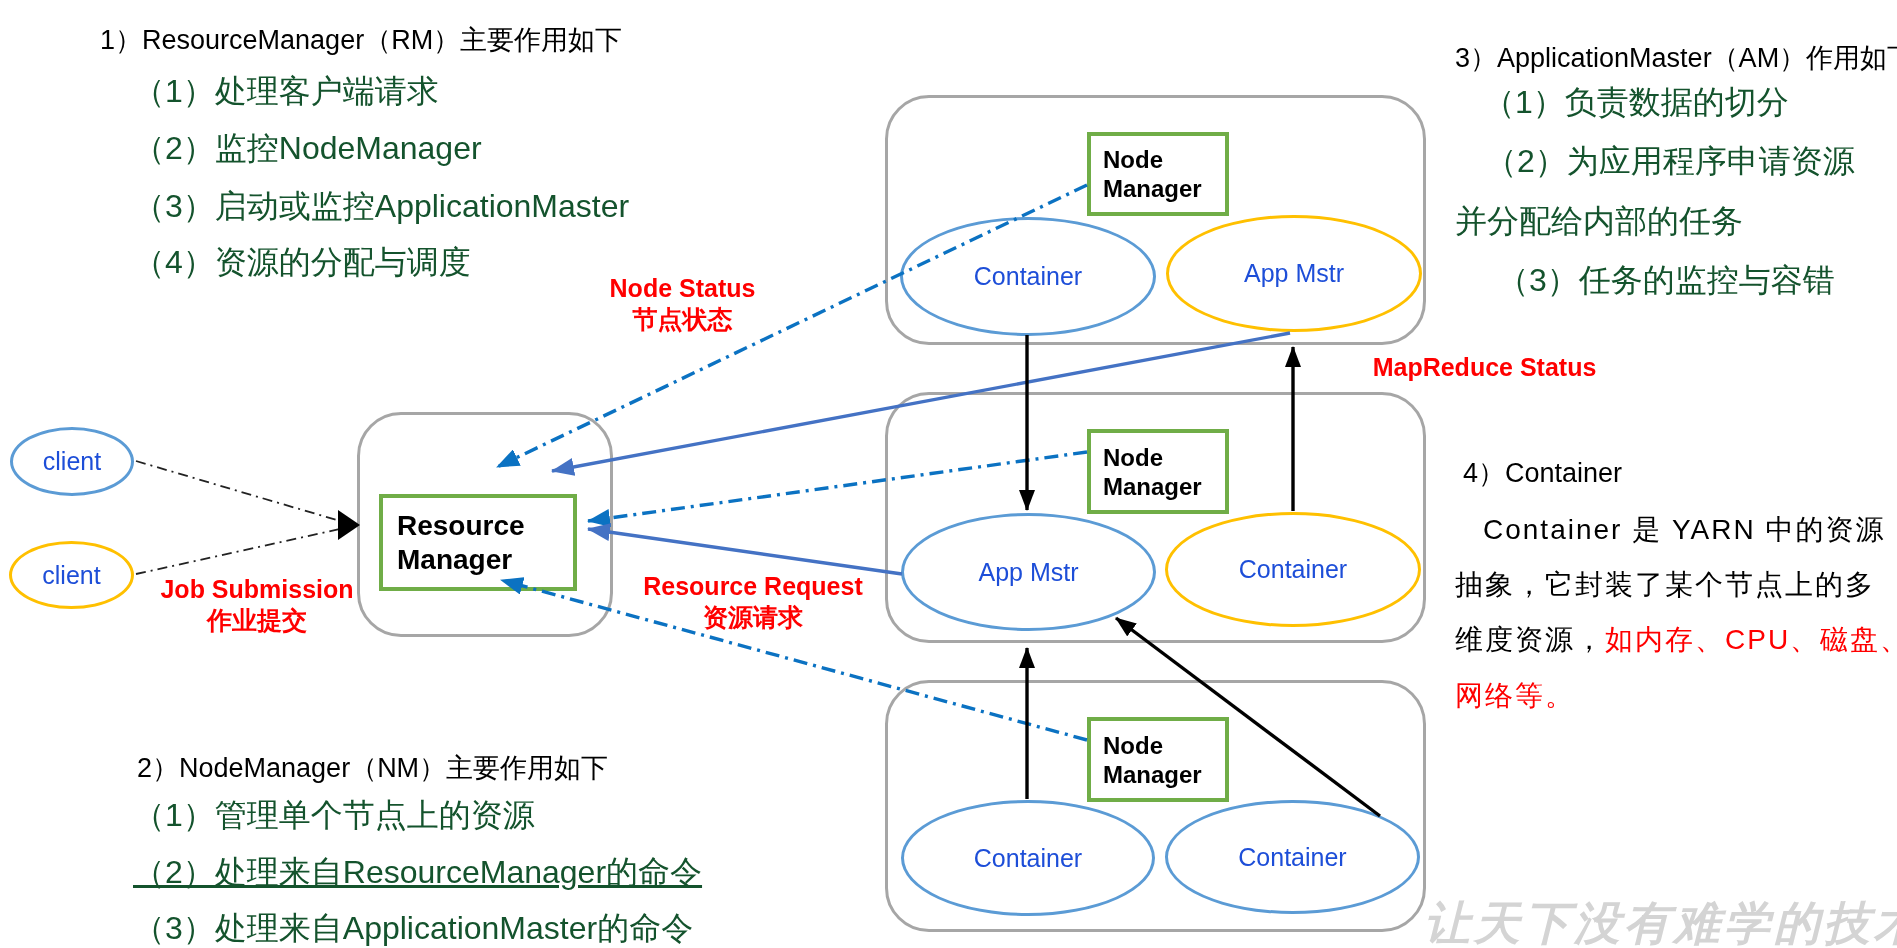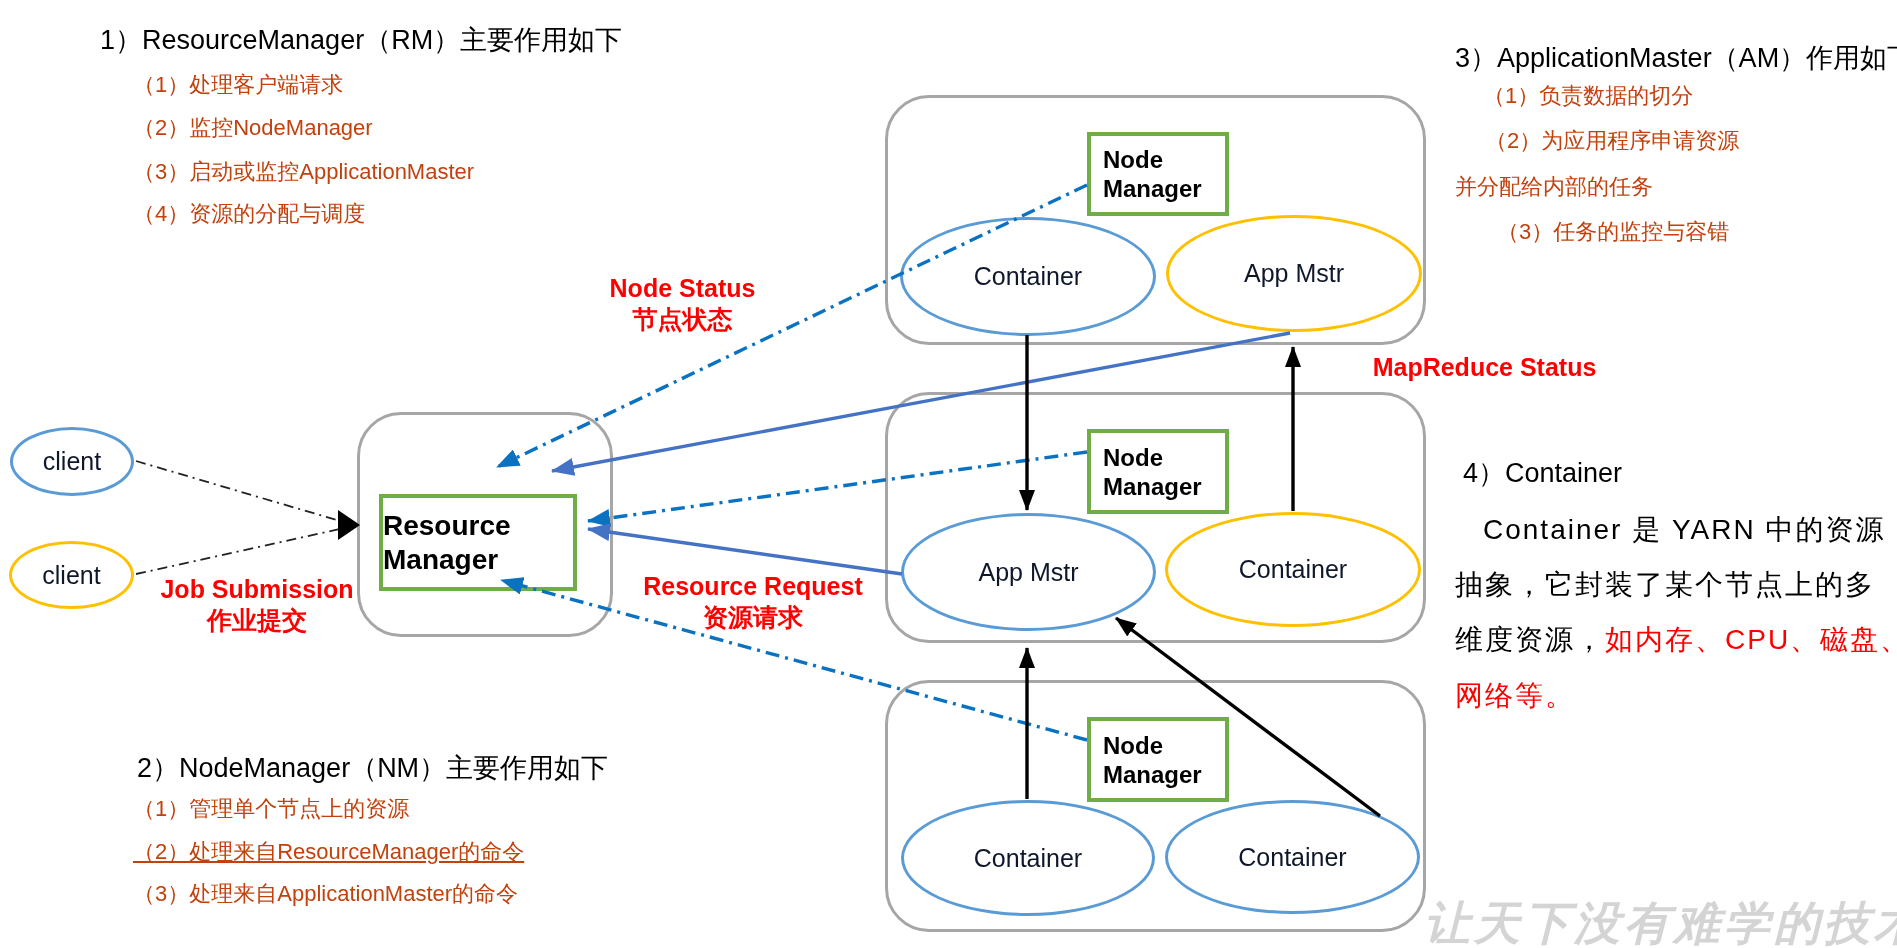--- a/index.html
+++ b/index.html
@@ -3,36 +3,36 @@
 <meta charset="utf-8">
 <style>
   html,body{margin:0;padding:0;background:#ffffff;}
   #canvas{
     position:relative;width:1897px;height:948px;background:#ffffff;overflow:hidden;
     font-family:"Liberation Sans","DejaVu Sans",sans-serif;color:#000;
   }
   .abs{position:absolute;}
   
   .sec-heading{font-size:27px;color:#000;white-space:nowrap;}
-  .sec-item{font-size:22px;color:#c2410c;white-space:nowrap;}
+  .sec-item{font-size:32px;color:#14532d;white-space:nowrap;}
   .para-line{font-size:28px;color:#000;letter-spacing:2px;white-space:nowrap;}
   .red{color:#ff0000;}
   
   .gray-box{
     position:absolute;border:3px solid #a6a6a6;border-radius:44px;background:transparent;
   }
   .green-box{
     position:absolute;border:4px solid #70ad47;background:#ffffff;
     display:flex;flex-direction:column;justify-content:center;
     font-weight:bold;color:#000;box-sizing:border-box;margin-top:18px;
   }
   .ellipse{
     position:absolute;border-radius:50%;background:#ffffff;
     display:flex;align-items:center;justify-content:center;
-    font-size:25px;color:#0f172a;box-sizing:border-box;
+    font-size:25px;color:#1d4ed8;box-sizing:border-box;
   }
   .ellipse.blue{border:3px solid #5b9bd5;}
   .ellipse.yellow{border:3px solid #ffc000;}
   
   .flow-label{
     position:absolute;text-align:center;color:#ff0000;font-size:25px;font-weight:600;
     line-height:31px;white-space:nowrap;z-index:20;
   }
   #svg-overlay{position:absolute;left:0;top:0;z-index:10;pointer-events:none;}
   .shape-label{pointer-events:none;}
@@ -79,21 +79,21 @@
   </div>
 
   <div class="ellipse blue shape-label" style="left:10px;top:427px;width:124px;height:69px;">
     <span>client</span>
   </div>
   <div class="ellipse yellow shape-label" style="left:9px;top:541px;width:125px;height:68px;">
     <span>client</span>
   </div>
 
   <div class="gray-box" style="left:357px;top:412px;width:250px;height:219px;"></div>
-  <div class="green-box" style="left:379px;top:476px;width:198px;height:97px;font-size:28px;line-height:34px;">
+  <div class="green-box" style="left:379px;top:476px;width:198px;height:97px;font-size:28px;line-height:34px;padding-left:14px;">
     <span>Resource Manager</span>
   </div>
 
   <div class="gray-box" style="left:885px;top:95px;width:535px;height:244px;"></div>
   <div class="green-box" style="left:1087px;top:114px;width:142px;height:84px;font-size:24px;line-height:29px;padding-left:12px;">
     <span>Node Manager</span>
   </div>
   <div class="ellipse blue shape-label" style="left:900px;top:217px;width:256px;height:119px;">
     <span>Container</span>
   </div>

